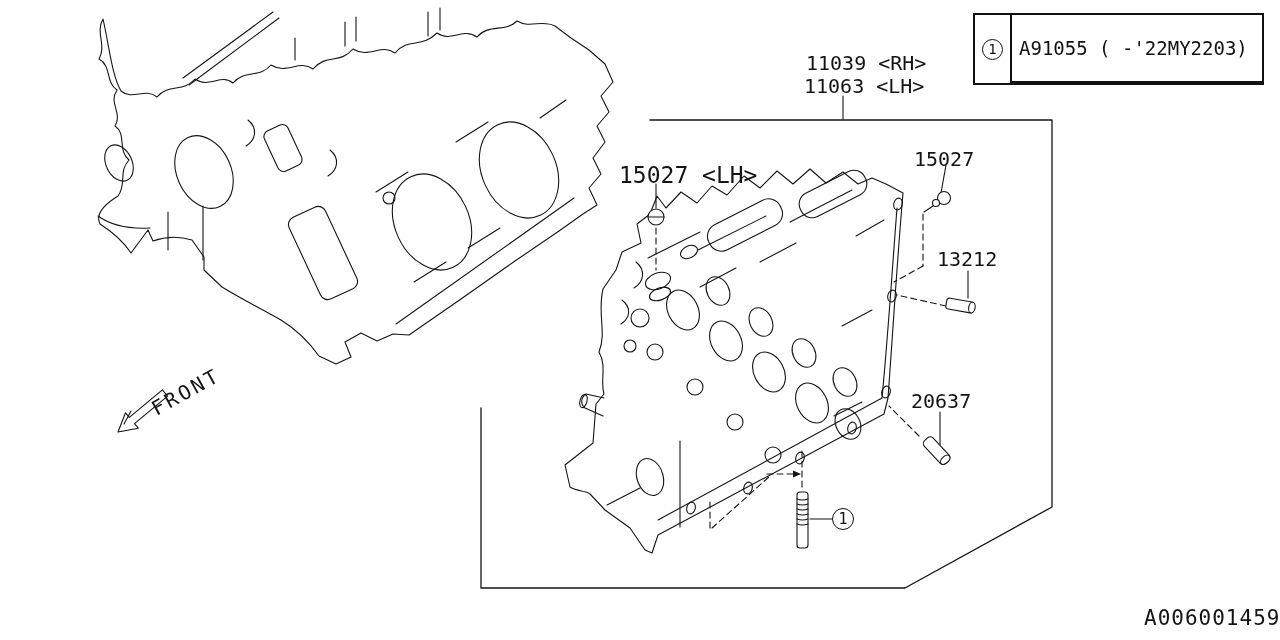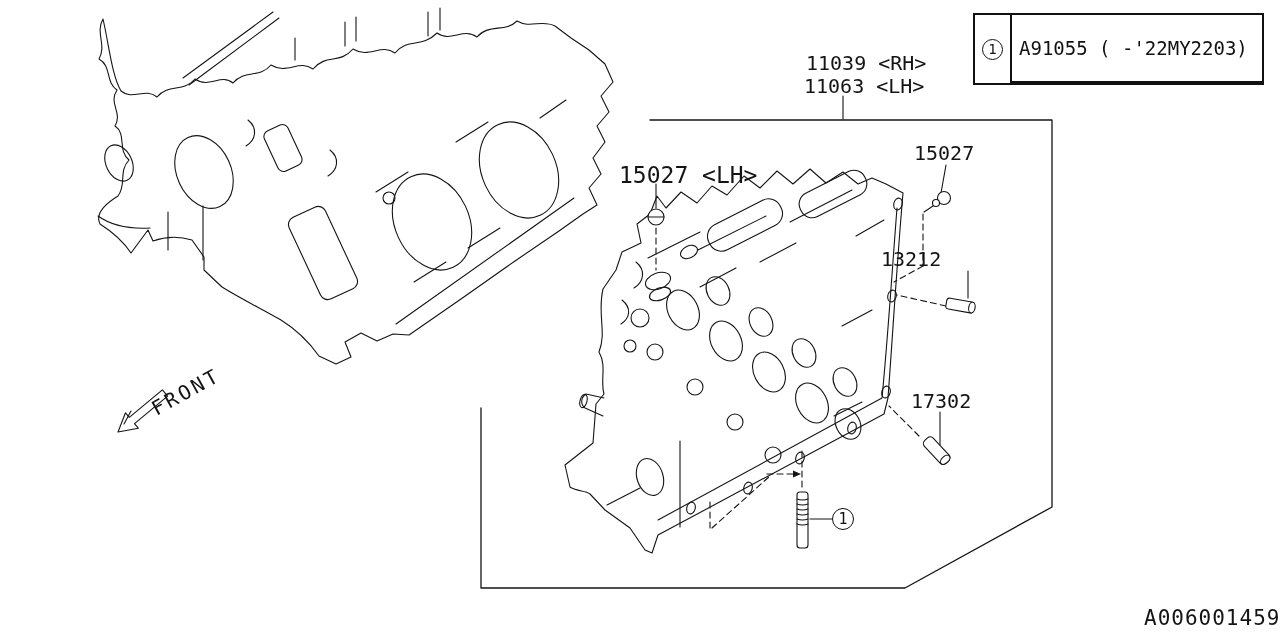--- a/index.html
+++ b/index.html
@@ -218,25 +218,25 @@
                L167.6,396.1 Z"></path>
       <path d="M131,411 L124,424"></path>
     </g>
   </svg>
 
   <div class="lbl part-lbl" style="left:806px;top:52px;">11039 &lt;RH&gt;</div>
   <div class="lbl part-lbl" style="left:804px;top:75px;text-align:right;">11063 &lt;LH&gt;</div>
 
   <div class="lbl small-lbl" style="left:619px;top:162px;">15027 &lt;LH&gt;</div>
 
-  <div class="lbl part-lbl" style="left:914px;top:142px;">15027</div>
-
-  <div class="lbl part-lbl" style="left:881px;top:248px;text-align:right;">13212</div>
-
-  <div class="lbl part-lbl" style="left:911px;top:390px;">17302</div>
+  <div class="lbl part-lbl" style="left:914px;top:148px;">15027</div>
+
+  <div class="lbl part-lbl" style="left:937px;top:248px;text-align:right;">13212</div>
+
+  <div class="lbl part-lbl" style="left:911px;top:390px;">20637</div>
 
   <div class="badge" style="left:832px;top:508px;">1</div>
 
   <div class="ref-table">
     <div class="idx-cell">
       <div class="idx-badge">1</div>
     </div>
     <div class="rows">
       <div class="row first">A91055 ( -'22MY2203)</div>
     </div>

